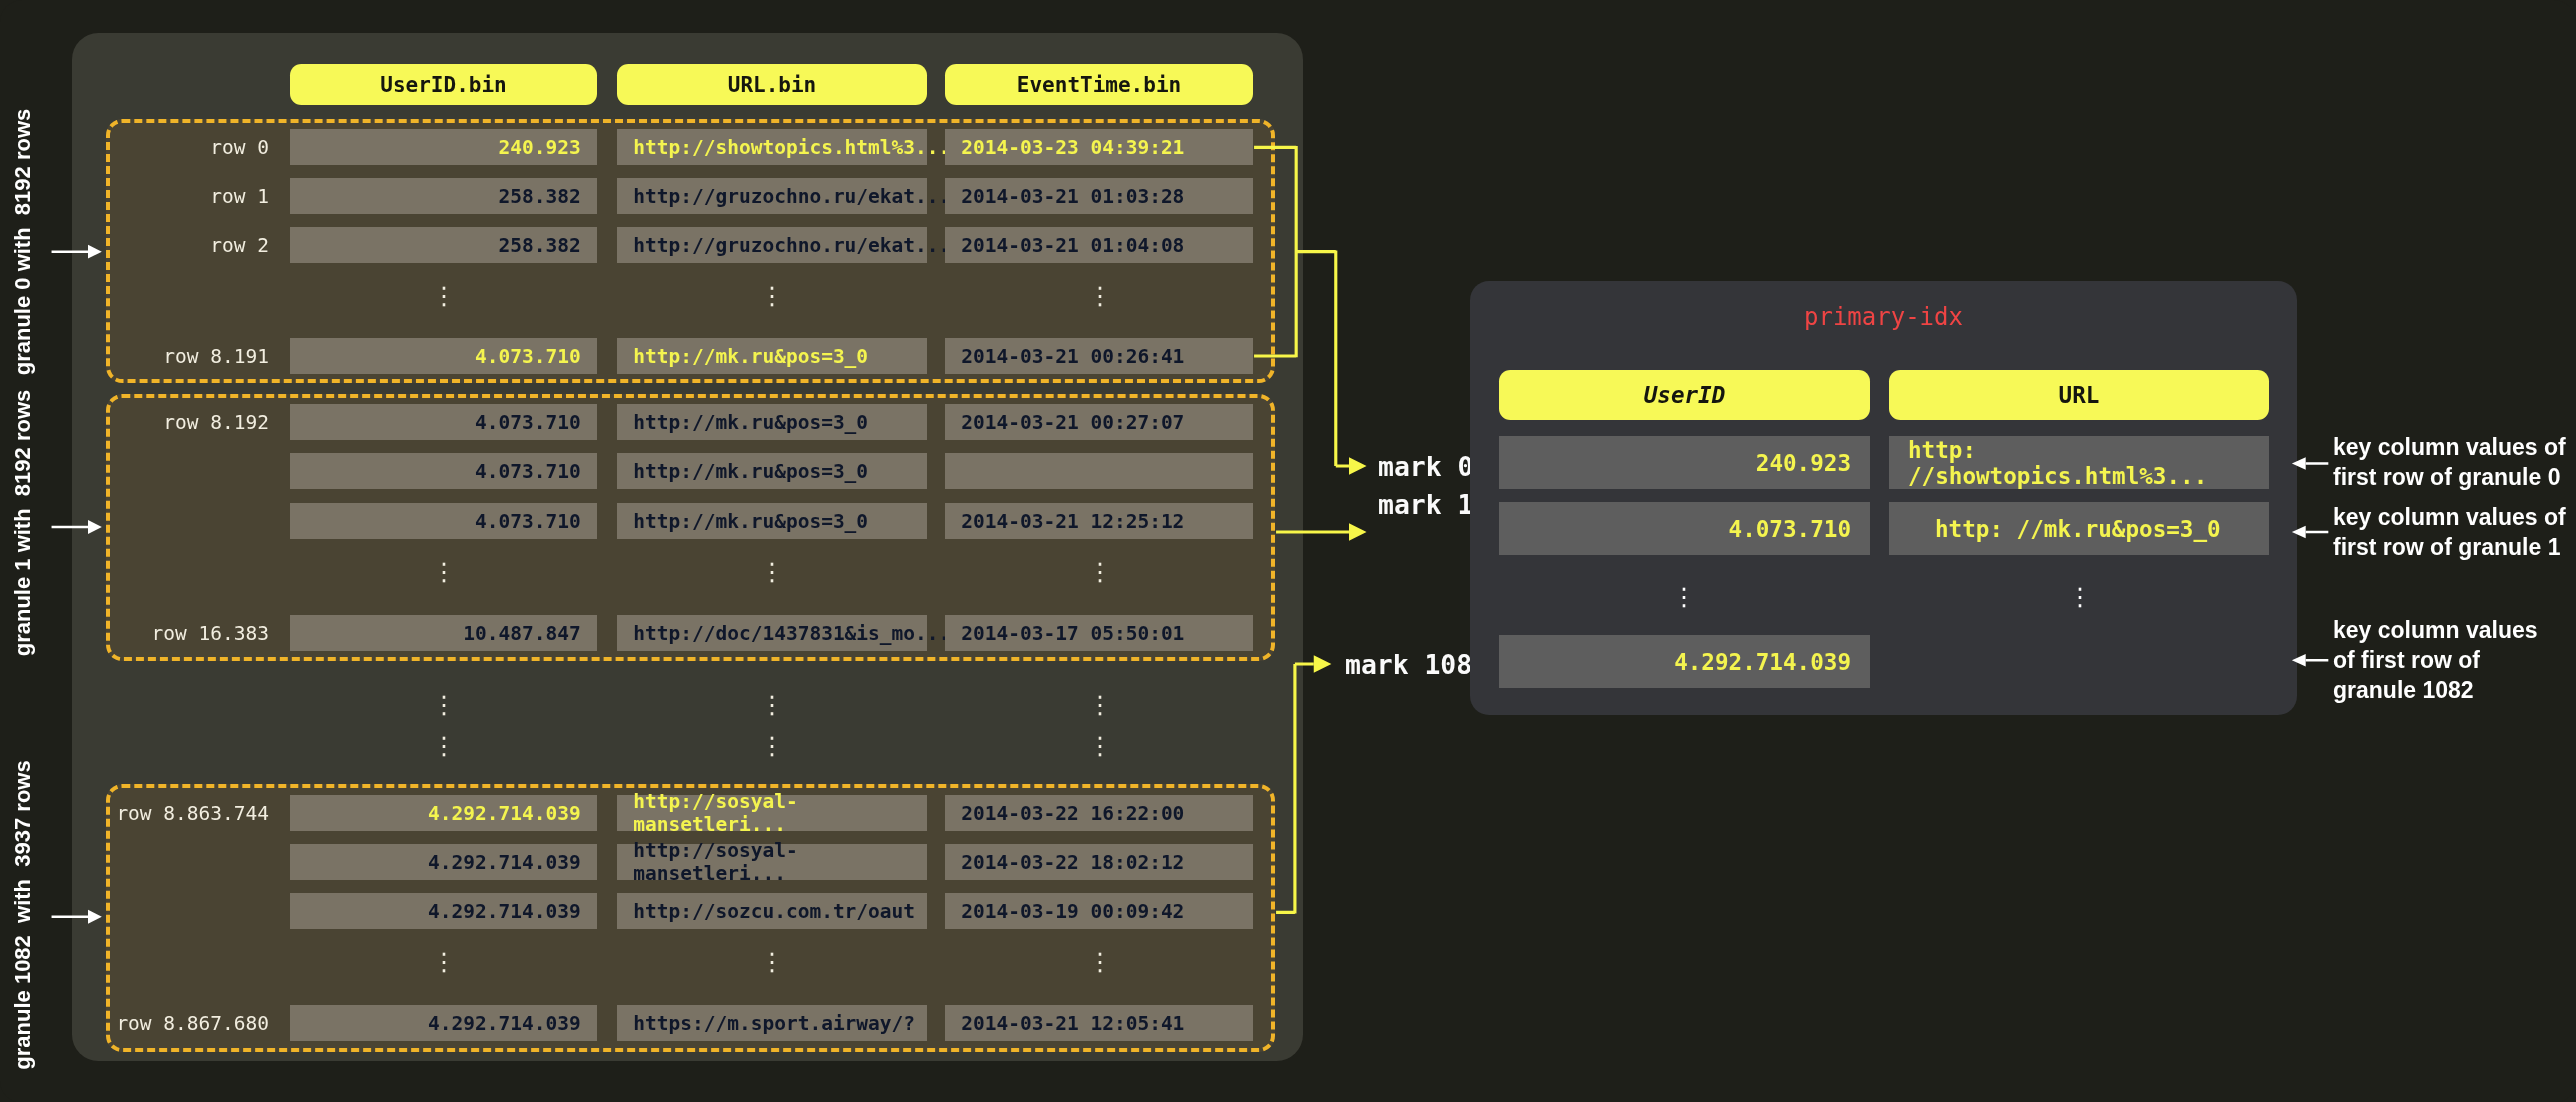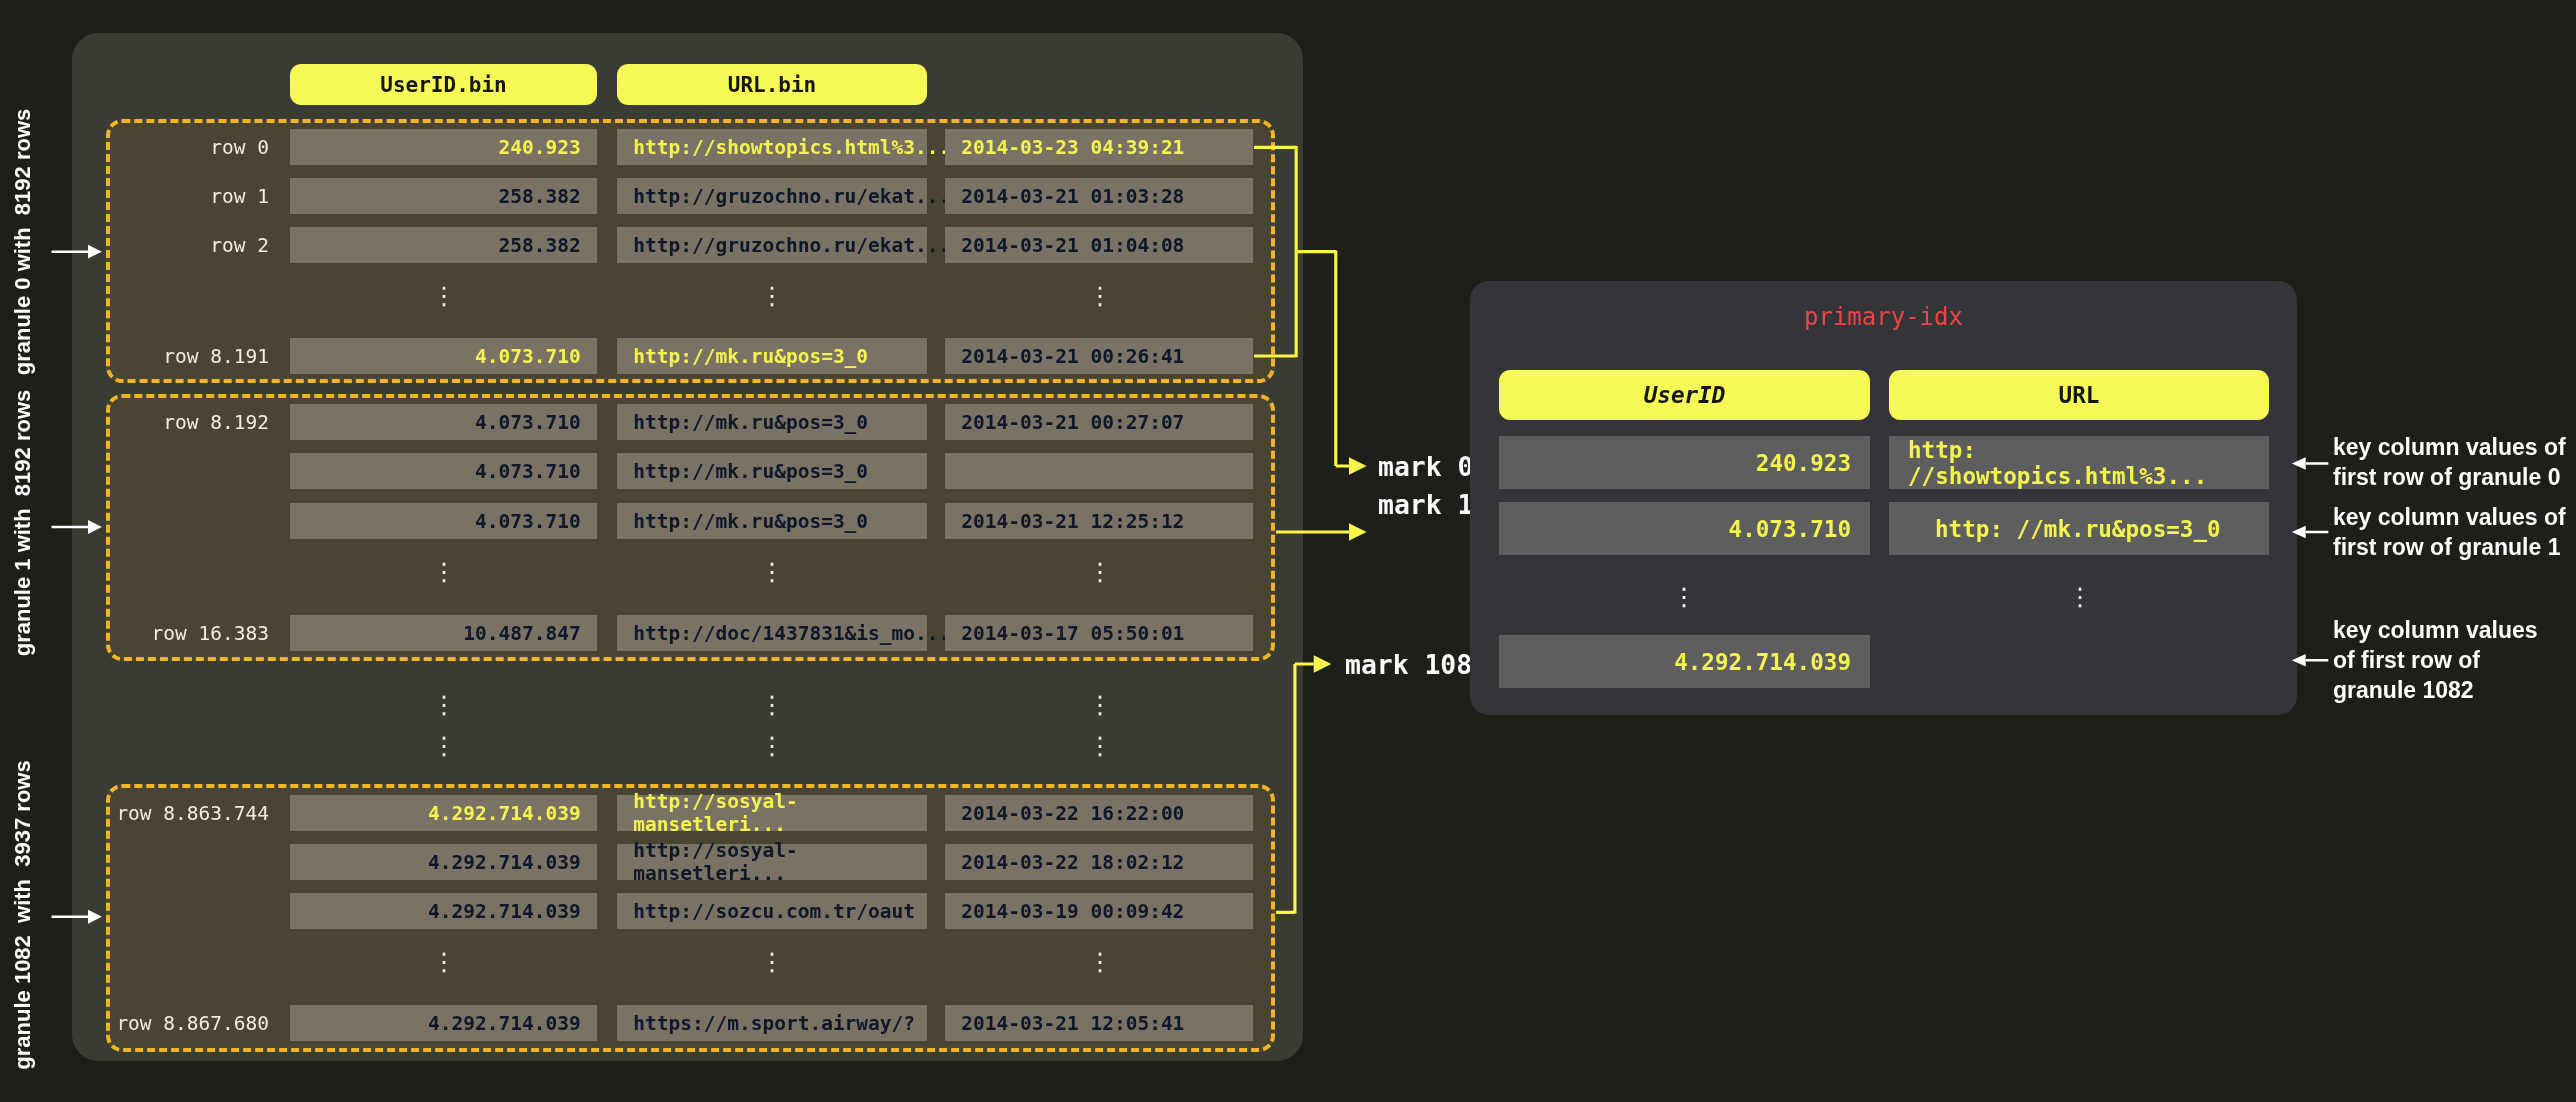--- a/index.html
+++ b/index.html
@@ -85,20 +85,21 @@
 </style>
 </head>
 <body>
 
 <div id="canvas">
 
   <div class="abs left-panel"></div>
 
   <div class="pill" style="left:290px; top:64px; width:307px;">UserID.bin</div>
   <div class="pill" style="left:617px; top:64px; width:310px;">URL.bin</div>
+  <div class="pill" style="left:945px; top:64px; width:308px;">EventTime.bin</div>
 
   <div class="granule" style="top:119px;  height:264px;"></div>
   <div class="granule" style="top:394px;  height:267px;"></div>
   <div class="granule" style="top:784px; height:268px;"></div>
 
   <div class="lrow" style="top:129px;">
     <div class="rlabel">row 0</div>
     <div class="cell c1 yl">240.923</div>
     <div class="cell c2 yl">http://showtopics.html%3...</div>
     <div class="cell c3 yl">2014-03-23 04:39:21</div>

